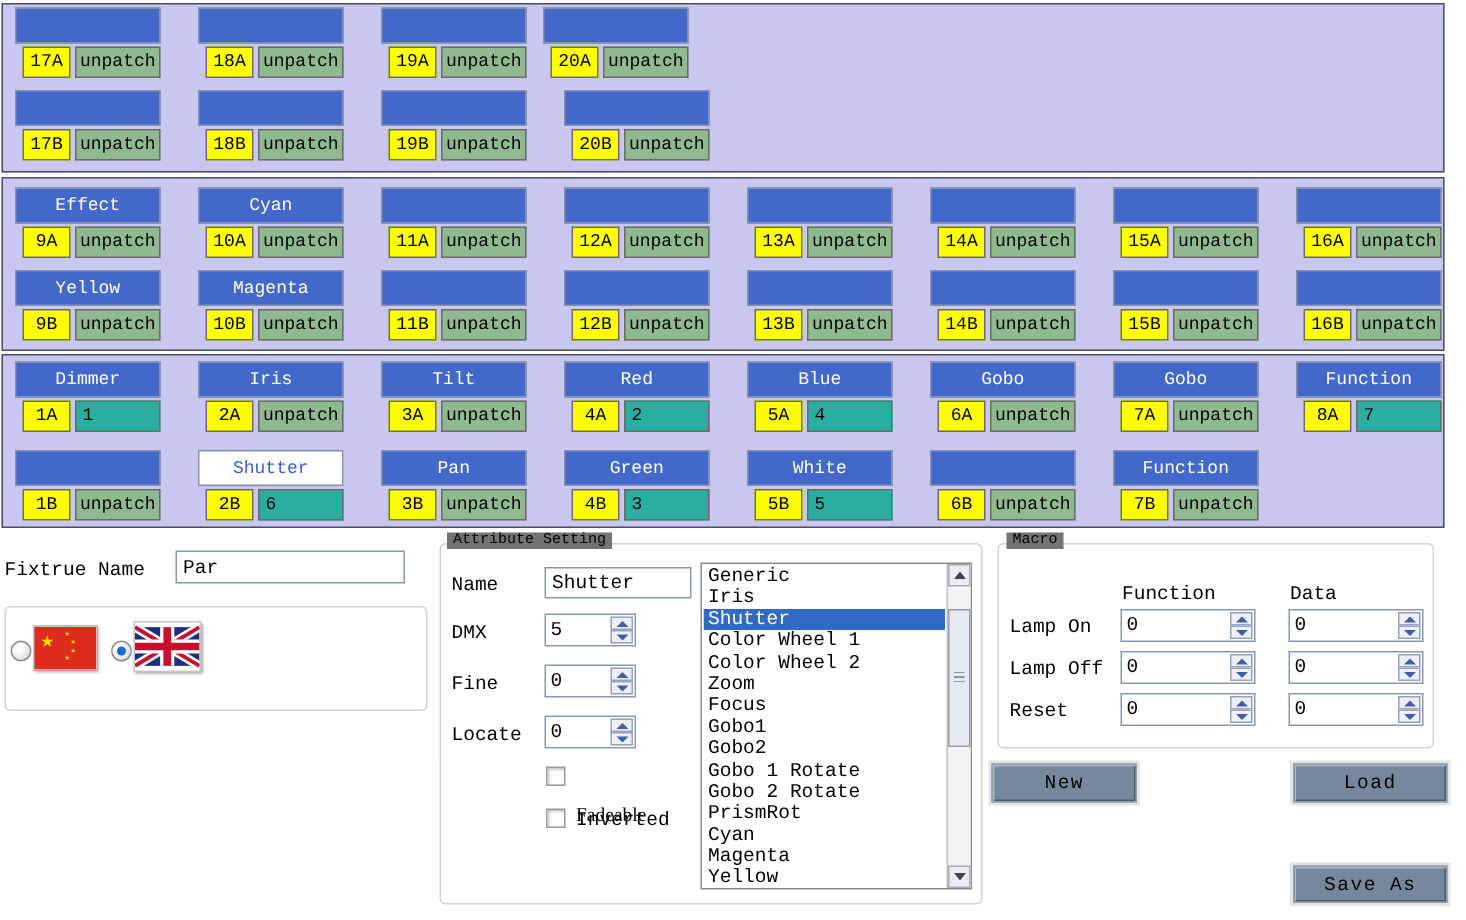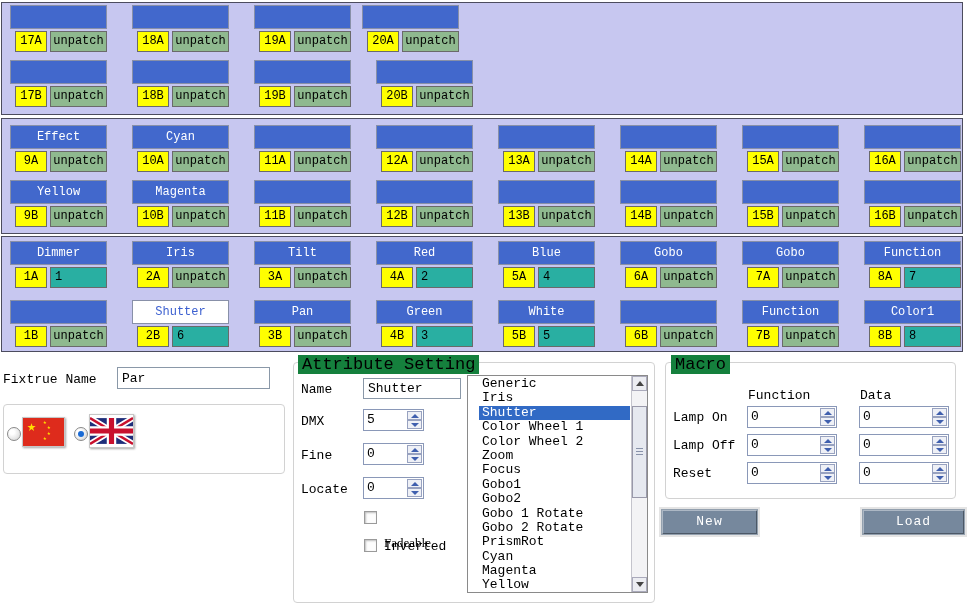--- a/index.html
+++ b/index.html
@@ -21,21 +21,21 @@
               border:1px solid #6a6a6a; box-sizing:border-box; font-size:12px; text-align:center; line-height:19px; }
   .patch-btn { position:absolute; left:40px; top:0; width:57px; height:21px; background:#8fb98f;
                border:1px solid #6a6a6a; box-sizing:border-box; font-size:12px; text-align:center; line-height:19px; }
   .patch-btn.patched { background:#29afa2; text-align:left; padding-left:4px; }
 
   
   .lbl { position:absolute; font-size:13px; white-space:nowrap; }
   .tinput { position:absolute; border:1px solid #8a98a8; background:#fff; font:13px "Liberation Mono","DejaVu Sans Mono",monospace;
             padding:0 0 0 4px; box-sizing:border-box; outline:none; }
   .gbox { position:absolute; border:1px solid #d2d2d2; border-radius:4px; box-sizing:border-box; background:#fff; }
-  .gbox-label { position:absolute; background:#15803d; padding:0 4px; font-size:17px; white-space:nowrap; }
+  .gbox-label { position:absolute; background:#737373; padding:0 4px; font-size:10px; white-space:nowrap; }
 
   
   .spin { position:absolute; height:22px; background:#fff; border:1px solid #8a98b8; box-sizing:border-box; }
   .spin-val { position:absolute; left:3px; top:2px; font-size:13px; line-height:16px; }
   .spin-up,.spin-down { position:absolute; right:1px; width:15px; height:9px; background:#eef0f6;
             border:1px solid #98a2c0; box-sizing:border-box; cursor:default; }
   .spin-up { top:1px; } .spin-down { bottom:1px; }
   .spin-up::after,.spin-down::after { content:""; position:absolute; left:3px; }
   .spin-up::after { top:2px; border-left:4px solid transparent; border-right:4px solid transparent; border-bottom:4px solid #3f5fae; }
   .spin-down::after { top:2px; border-left:4px solid transparent; border-right:4px solid transparent; border-top:4px solid #3f5fae; }
@@ -50,35 +50,35 @@
   .radio.sel::after { content:""; position:absolute; left:3px; top:3px; width:6px; height:6px; border-radius:50%; background:#1a6ad4; }
 
   
   .flag { position:absolute; border:1px solid #c6c6c6; box-shadow:1px 1px 2px rgba(0,0,0,.35); box-sizing:border-box; }
   .cn-flag { background:#de2b1c; }
   .cn-flag span { position:absolute; color:#ffde00; line-height:1; }
 
   
   .list { position:absolute; left:467px; top:375px; width:181px; height:218px; background:#fff;
           border:1px solid #8a8a8a; box-sizing:border-box; }
-  .list-items { position:absolute; left:1px; top:1px; right:17px; bottom:1px; overflow:hidden;padding-left:10px; }
+  .list-items { position:absolute; left:1px; top:1px; right:17px; bottom:1px; overflow:hidden; }
   .li { height:14.4px; line-height:14.4px; font-size:13px; padding-left:3px; white-space:nowrap; }
   .li.sel { background:#316ac5; color:#fff; }
   .sbar { position:absolute; right:0; top:0; width:16px; height:100%; background:#f3f3f5; border-left:1px solid #c4c4cc; box-sizing:border-box; }
   .sbtn { position:absolute; left:0; width:15px; height:15px; background:#ecedf2; border:1px solid #aab; box-sizing:border-box; }
   .sbtn.up { top:0; } .sbtn.down { bottom:0; }
   .sbtn::after { content:""; position:absolute; left:3px; }
   .sbtn.up::after { top:4px; border-left:4px solid transparent; border-right:4px solid transparent; border-bottom:5px solid #444; }
   .sbtn.down::after { top:4px; border-left:4px solid transparent; border-right:4px solid transparent; border-top:5px solid #444; }
   .sthumb { position:absolute; left:0; width:15px; top:30px; height:92px; background:#e6e9f0; border:1px solid #99a; box-sizing:border-box; }
   .sthumb::after { content:""; position:absolute; left:3px; right:3px; top:50%; margin-top:-4px; height:7px;
                    background:repeating-linear-gradient(to bottom,#8892aa 0 1px,transparent 1px 3px); }
 
   
-  .btn3d { position:absolute; background:#76889d; color:#ffffff; font-size:13px; letter-spacing:1px; text-align:center;
+  .btn3d { position:absolute; background:#76889d; color:#000000; font-size:13px; letter-spacing:1px; text-align:center;
            border:1px solid #93a0ae; box-shadow:0 0 0 2px #e4e4e4, inset 1px 1px 0 rgba(255,255,255,.4), inset -1px -1px 0 rgba(0,0,0,.35);
            box-sizing:border-box; cursor:default; }
 </style>
 </head>
 <body>
 
 <div class="page">
 
   <div class="band band1">
       <div class="cell" style="left: 8px; top: 2px;">
@@ -349,27 +349,20 @@
         <div class="cell-btns">
           <div class="chan-btn">6B</div>
           <div class="patch-btn">unpatch</div>
         </div>
       </div>
       <div class="cell" style="left: 740px; top: 63px;">
         <div class="cell-header">Function</div>
         <div class="cell-btns">
           <div class="chan-btn">7B</div>
           <div class="patch-btn">unpatch</div>
-        </div>
-      </div>
-      <div class="cell" style="left: 862px; top: 63px;">
-        <div class="cell-header">Color1</div>
-        <div class="cell-btns">
-          <div class="chan-btn">8B</div>
-          <div class="patch-btn patched">8</div>
         </div>
       </div>
     </div>
 
   <div class="lbl" style="left:3px;top:372px;">Fixtrue Name</div>
   <input class="tinput" style="left: 117px; top: 367px; width: 153px; height: 22px;" value="Par">
 
   <div class="gbox" style="left:3px;top:404px;width:282px;height:70px;"></div>
   <span class="radio" style="left:7px;top:427px;"></span>
   <div class="flag cn-flag" style="left:22px;top:417px;width:43px;height:30px;">
@@ -483,13 +476,14 @@
     <span class="spin-down"></span>
   </div>
   <div class="spin" style="left:859px;top:462px;width:90px;">
     <span class="spin-val">0</span>
     <span class="spin-up"></span>
     <span class="spin-down"></span>
   </div>
 
   <div class="btn3d" style="left:661px;top:509px;width:97px;height:26px;line-height:24px;">New</div>
   <div class="btn3d" style="left:862px;top:509px;width:103px;height:26px;line-height:24px;">Load</div>
+  <div class="btn3d" style="left:862px;top:577px;width:103px;height:25px;line-height:23px;">Save As</div>
 </div>
 
 </body></html>

